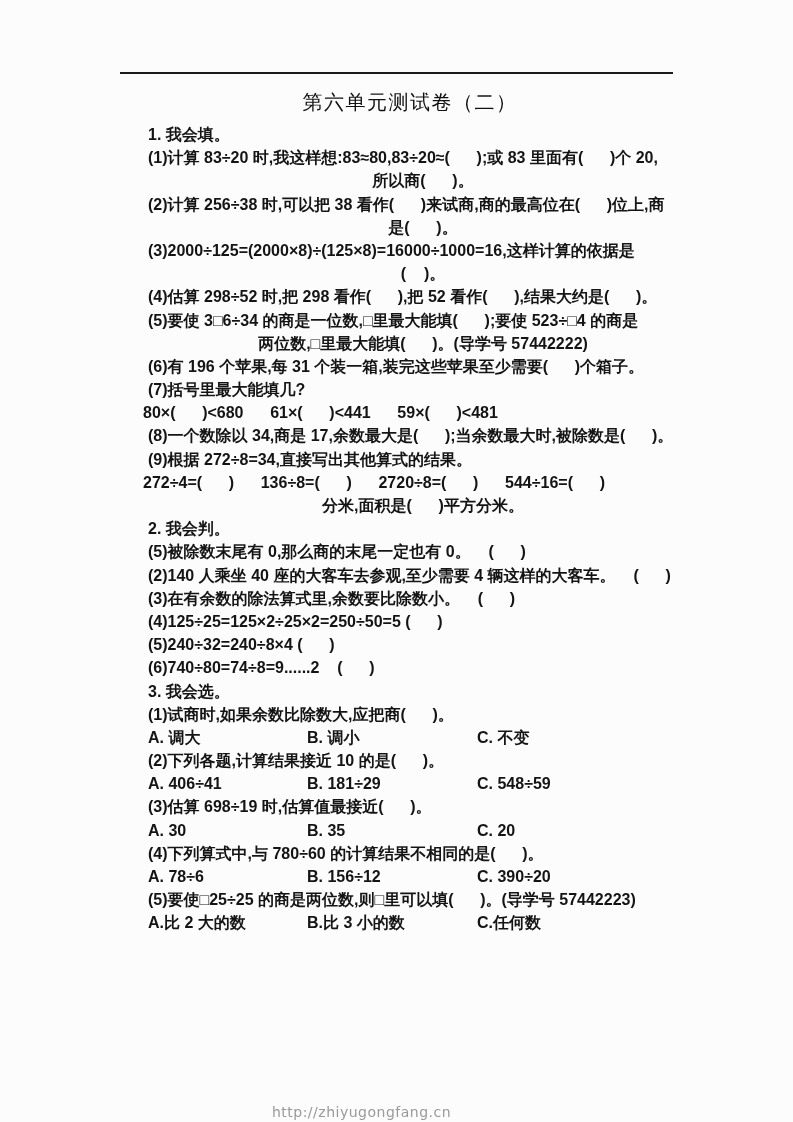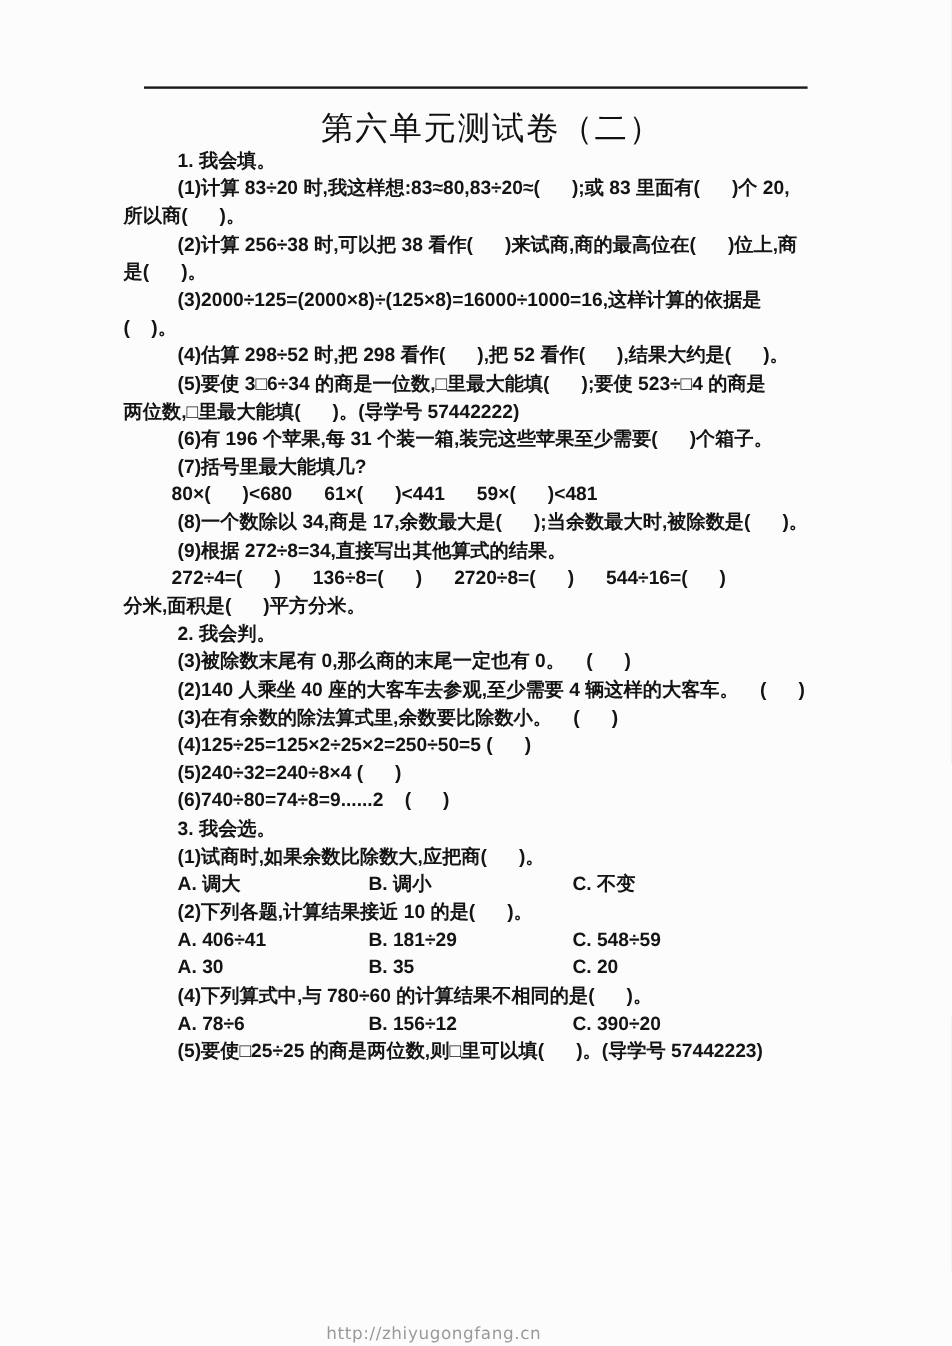--- a/index.html
+++ b/index.html
@@ -21,41 +21,41 @@
     height: 2px;
     background: #1a1a1a;
   }
   .title {
     position: absolute;
     top: 89px;
     left: 30px;
     width: 760px;
     text-align: center;
     font-family: "Liberation Serif", serif;
-    font-size: 27px;
+    font-size: 20px;
     font-weight: 400;
     letter-spacing: 1.5px;
     color: #111;
   }
   .content {
     position: absolute;
     left: 103px;
     top: 123px;
     width: 640px;
   }
   .line {
     height: 23.2px;
     line-height: 23.2px;
     font-size: 16px;
     font-weight: 600;
     white-space: pre;
     color: #141414;
   }
   .heading { padding-left: 0; margin-left: 45px; }
-  .flush   { padding-left: 0; }
+  .flush   { padding-left: 0; text-align: center; }
   .indent  { padding-left: 45px; }
   .indent2 { padding-left: 40px; }
   .opts    { position: relative; }
   .opt     { position: absolute; top: 0; white-space: pre; }
   .opt0    { left: 45px; }
   .opt1    { left: 204px; }
   .opt2    { left: 374px; }
   .footer {
     position: absolute;
     top: 1104px;
@@ -86,30 +86,32 @@
       <div class="line indent">(5)要使 3□6÷34 的商是一位数,□里最大能填(      );要使 523÷□4 的商是</div>
       <div class="line flush">两位数,□里最大能填(      )。(导学号 57442222)</div>
       <div class="line indent">(6)有 196 个苹果,每 31 个装一箱,装完这些苹果至少需要(      )个箱子。</div>
       <div class="line indent">(7)括号里最大能填几?</div>
       <div class="line indent2">80×(      )&lt;680      61×(      )&lt;441      59×(      )&lt;481</div>
       <div class="line indent">(8)一个数除以 34,商是 17,余数最大是(      );当余数最大时,被除数是(      )。</div>
       <div class="line indent">(9)根据 272÷8=34,直接写出其他算式的结果。</div>
       <div class="line indent2">272÷4=(      )      136÷8=(      )      2720÷8=(      )      544÷16=(      )</div>
       <div class="line flush">分米,面积是(      )平方分米。</div>
       <div class="line heading">2. 我会判。</div>
-      <div class="line indent">(3)被除数末尾有 0,那么商的末尾一定也有 0。    (      )</div>
+      <div class="line indent">(5)被除数末尾有 0,那么商的末尾一定也有 0。    (      )</div>
       <div class="line indent">(2)140 人乘坐 40 座的大客车去参观,至少需要 4 辆这样的大客车。    (      )</div>
       <div class="line indent">(3)在有余数的除法算式里,余数要比除数小。    (      )</div>
       <div class="line indent">(4)125÷25=125×2÷25×2=250÷50=5 (      )</div>
       <div class="line indent">(5)240÷32=240÷8×4 (      )</div>
       <div class="line indent">(6)740÷80=74÷8=9......2    (      )</div>
       <div class="line heading">3. 我会选。</div>
       <div class="line indent">(1)试商时,如果余数比除数大,应把商(      )。</div>
       <div class="line opts"><span class="opt opt0">A. 调大</span><span class="opt opt1">B. 调小</span><span class="opt opt2">C. 不变</span></div>
       <div class="line indent">(2)下列各题,计算结果接近 10 的是(      )。</div>
       <div class="line opts"><span class="opt opt0">A. 406÷41</span><span class="opt opt1">B. 181÷29</span><span class="opt opt2">C. 548÷59</span></div>
+      <div class="line indent">(3)估算 698÷19 时,估算值最接近(      )。</div>
       <div class="line opts"><span class="opt opt0">A. 30</span><span class="opt opt1">B. 35</span><span class="opt opt2">C. 20</span></div>
       <div class="line indent">(4)下列算式中,与 780÷60 的计算结果不相同的是(      )。</div>
       <div class="line opts"><span class="opt opt0">A. 78÷6</span><span class="opt opt1">B. 156÷12</span><span class="opt opt2">C. 390÷20</span></div>
       <div class="line indent">(5)要使□25÷25 的商是两位数,则□里可以填(      )。(导学号 57442223)</div>
+      <div class="line opts"><span class="opt opt0">A.比 2 大的数</span><span class="opt opt1">B.比 3 小的数</span><span class="opt opt2">C.任何数</span></div>
     </div>
   <div class="footer">http://zhiyugongfang.cn</div>
 </div>
 
 </body></html>

